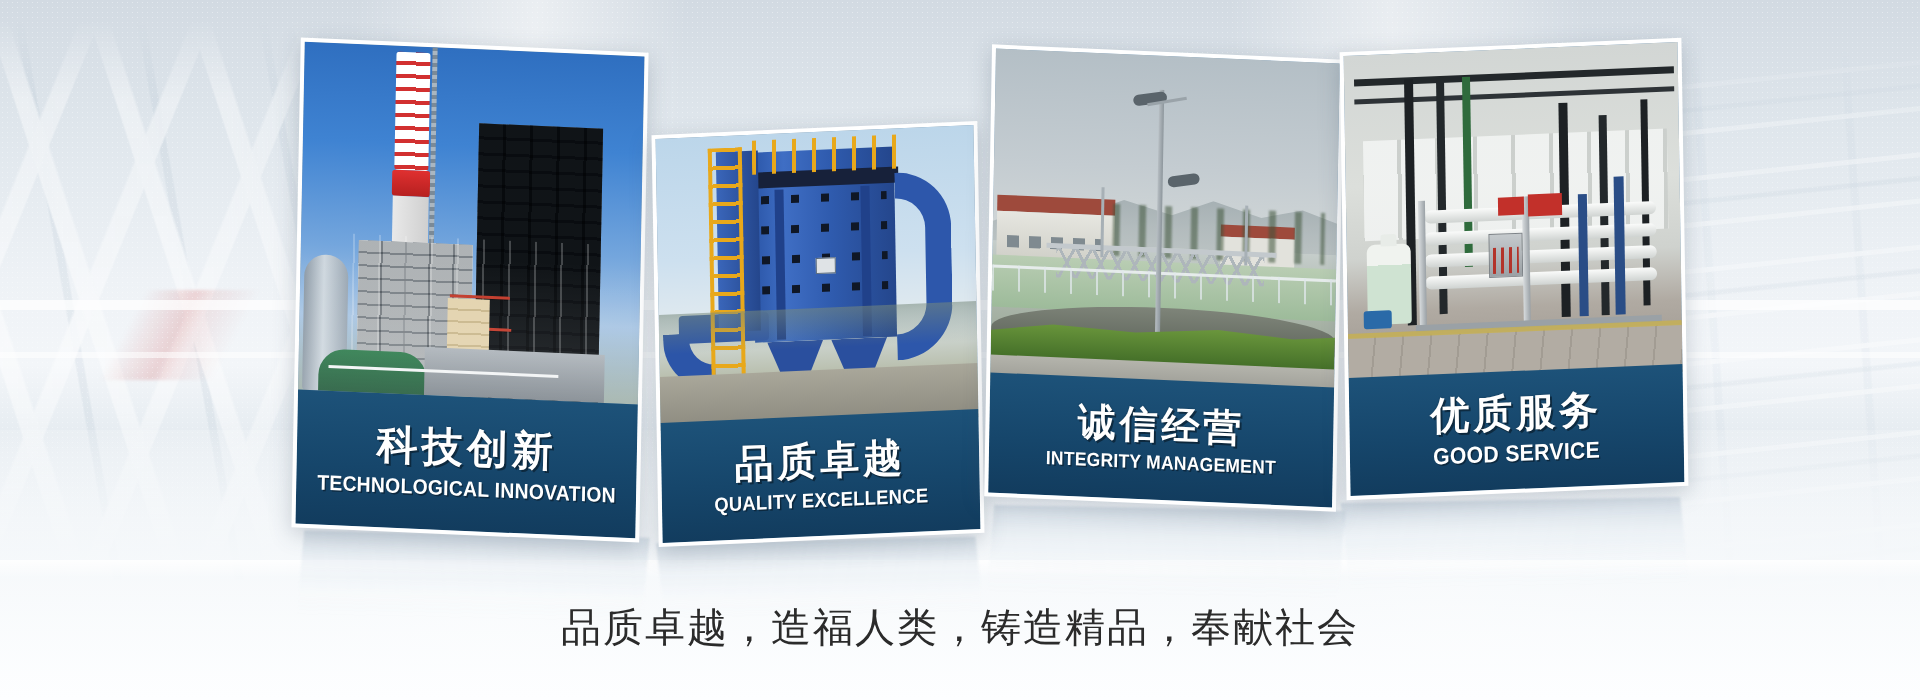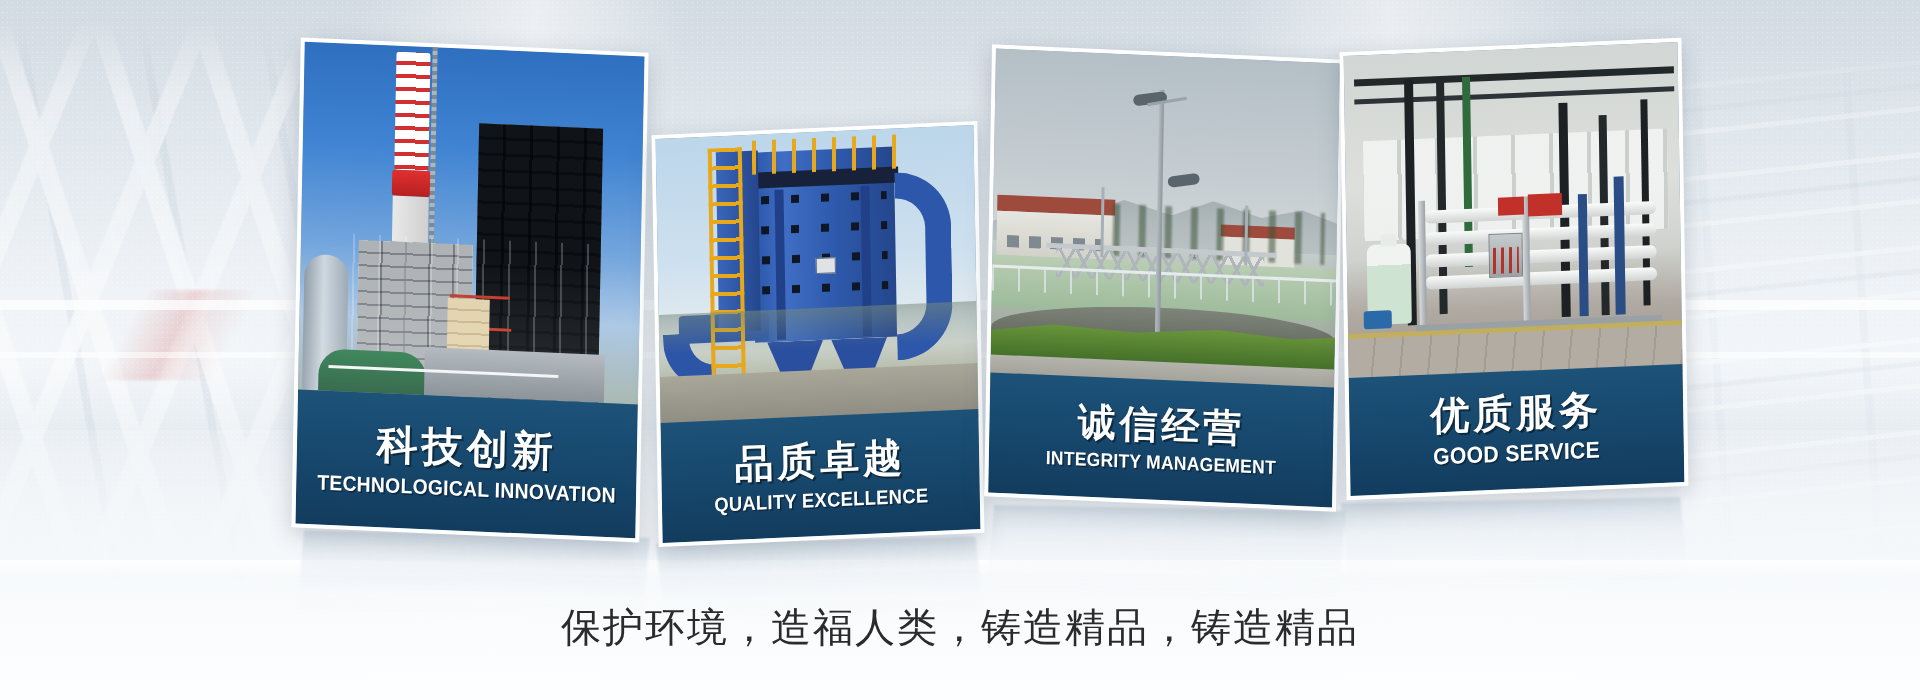--- a/index.html
+++ b/index.html
@@ -372,13 +372,13 @@
       </div>
       <div class="caption" style="height:118px;">
         <span class="cap-cn" style="font-size:39px;">优质服务</span>
         <span class="cap-en" style="font-size:23px; margin-top:7px;">GOOD SERVICE</span>
       </div>
     </div>
   </div>
 
 </div>
 
-<div id="tagline">保护环境，造福人类，铸造精品，铸造精品</div>
+<div id="tagline">品质卓越，造福人类，铸造精品，奉献社会</div>
 
 </body></html>

